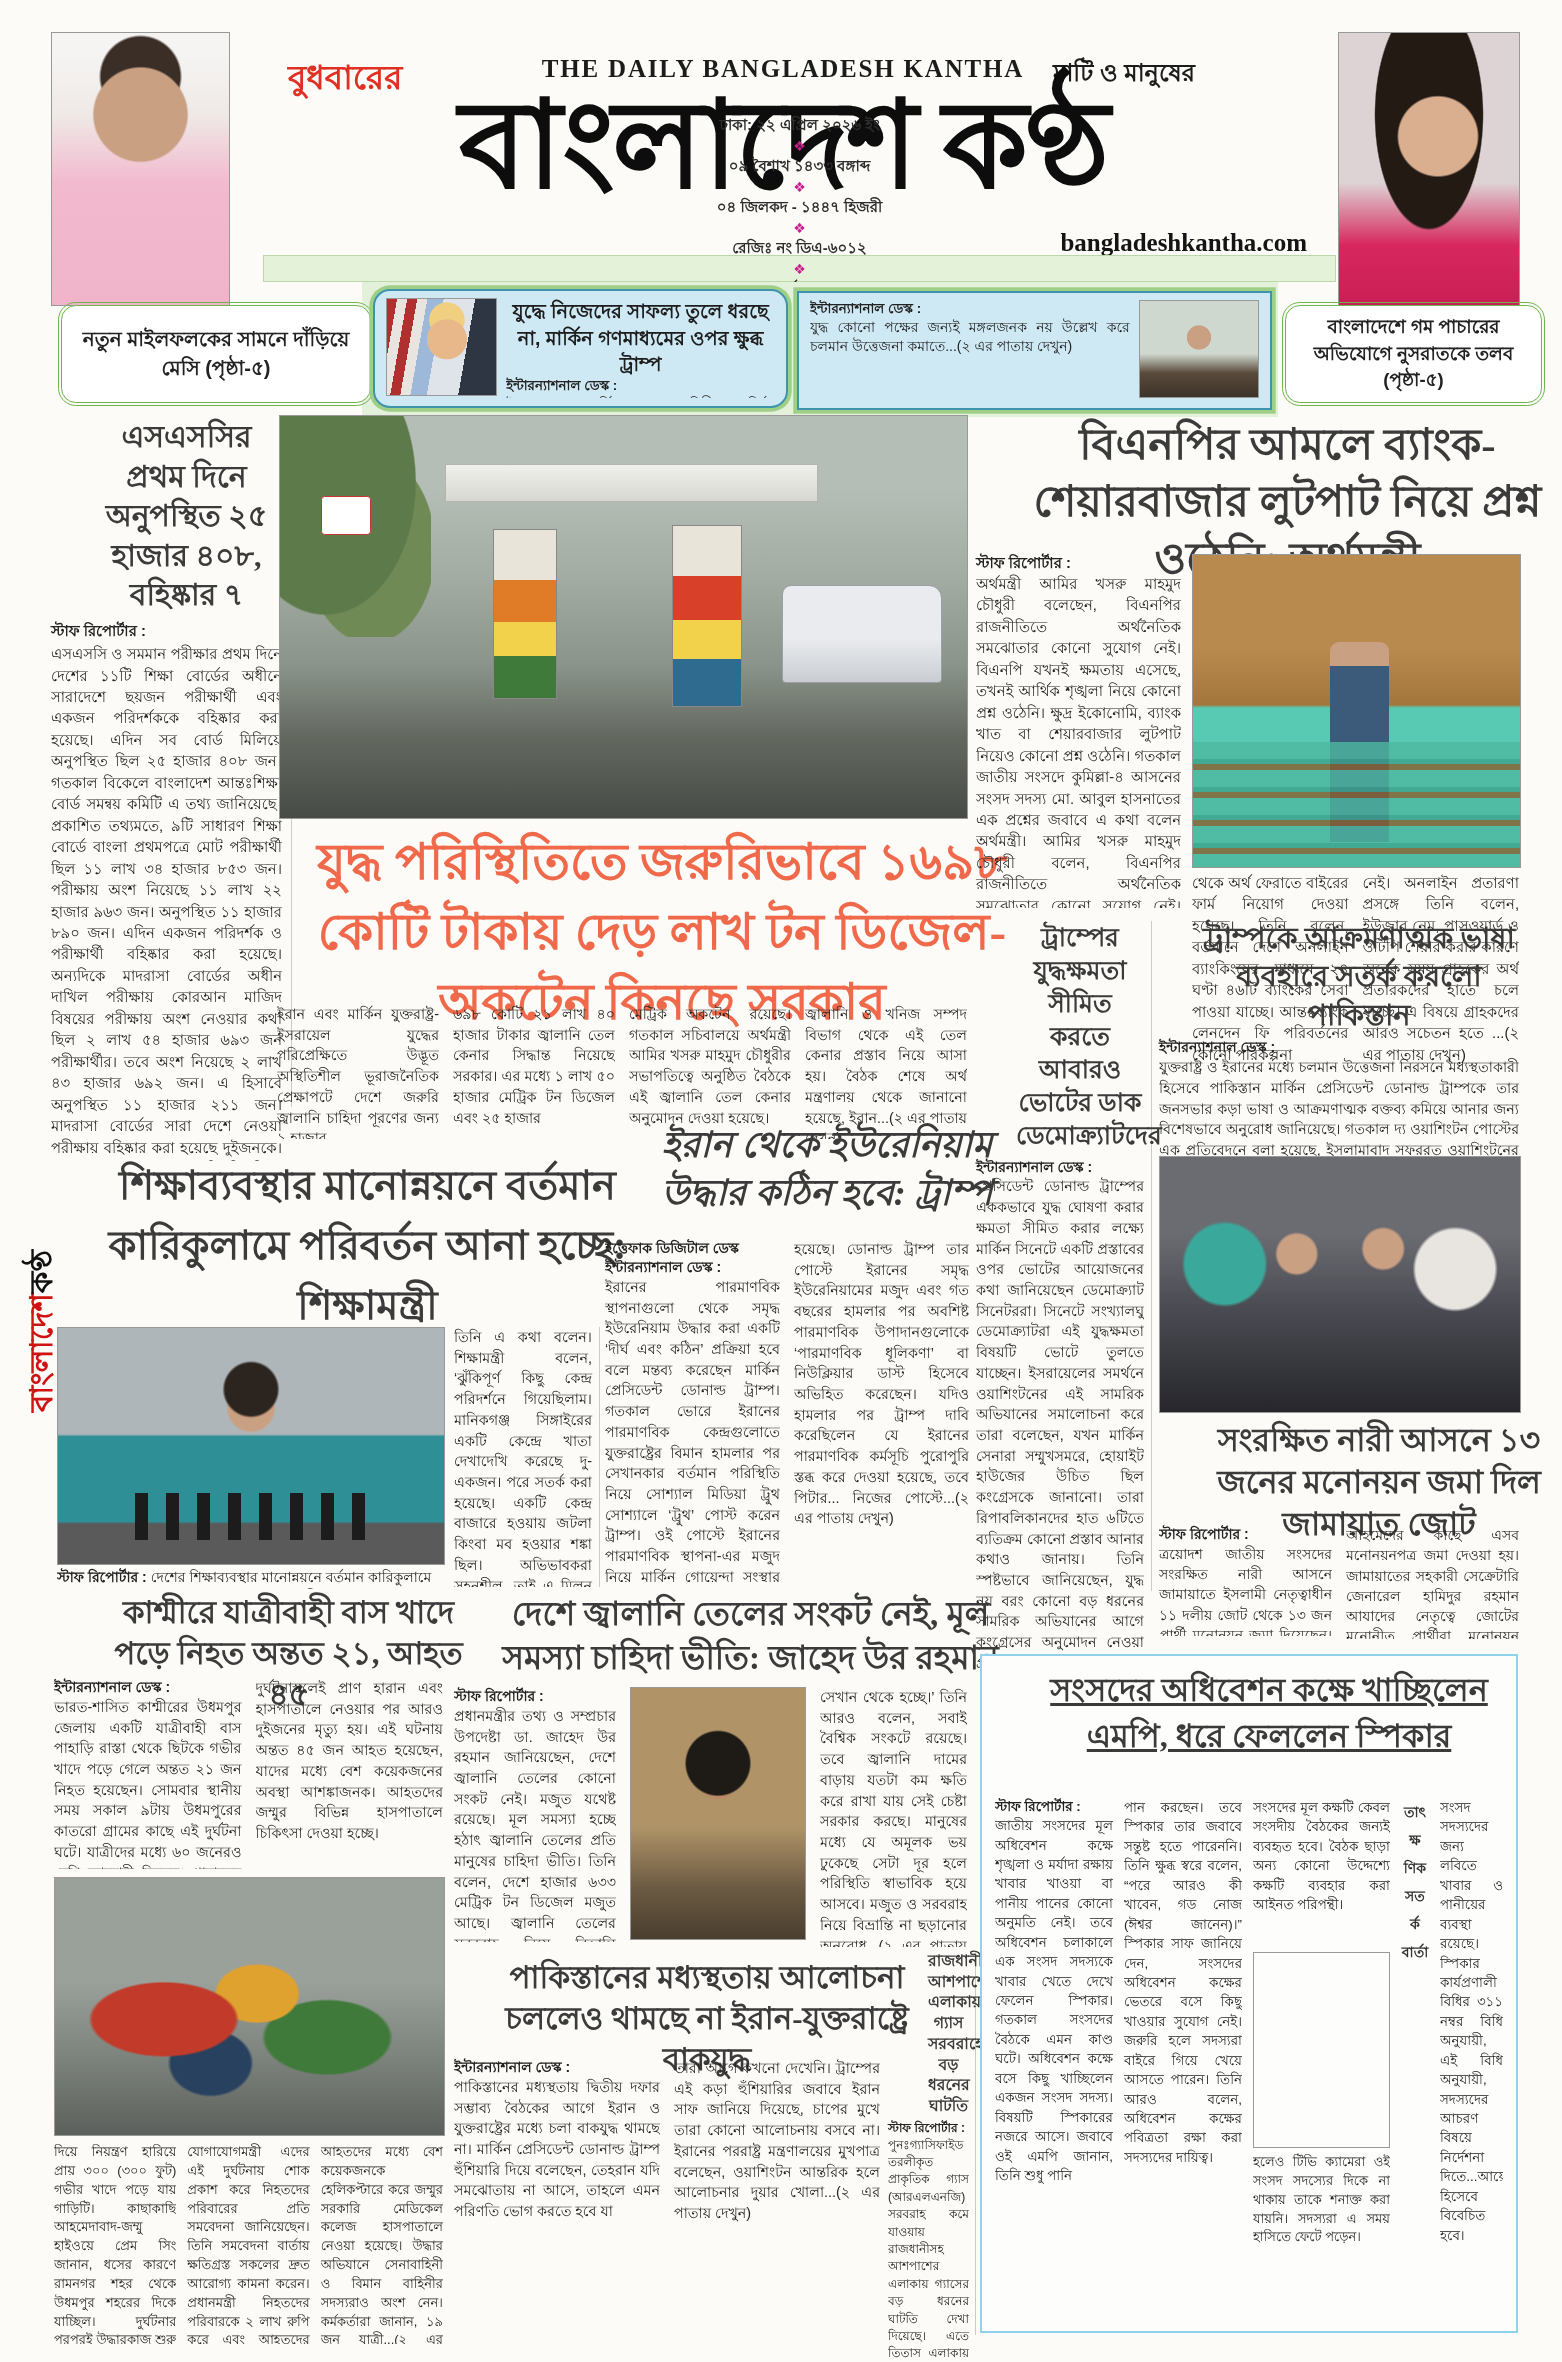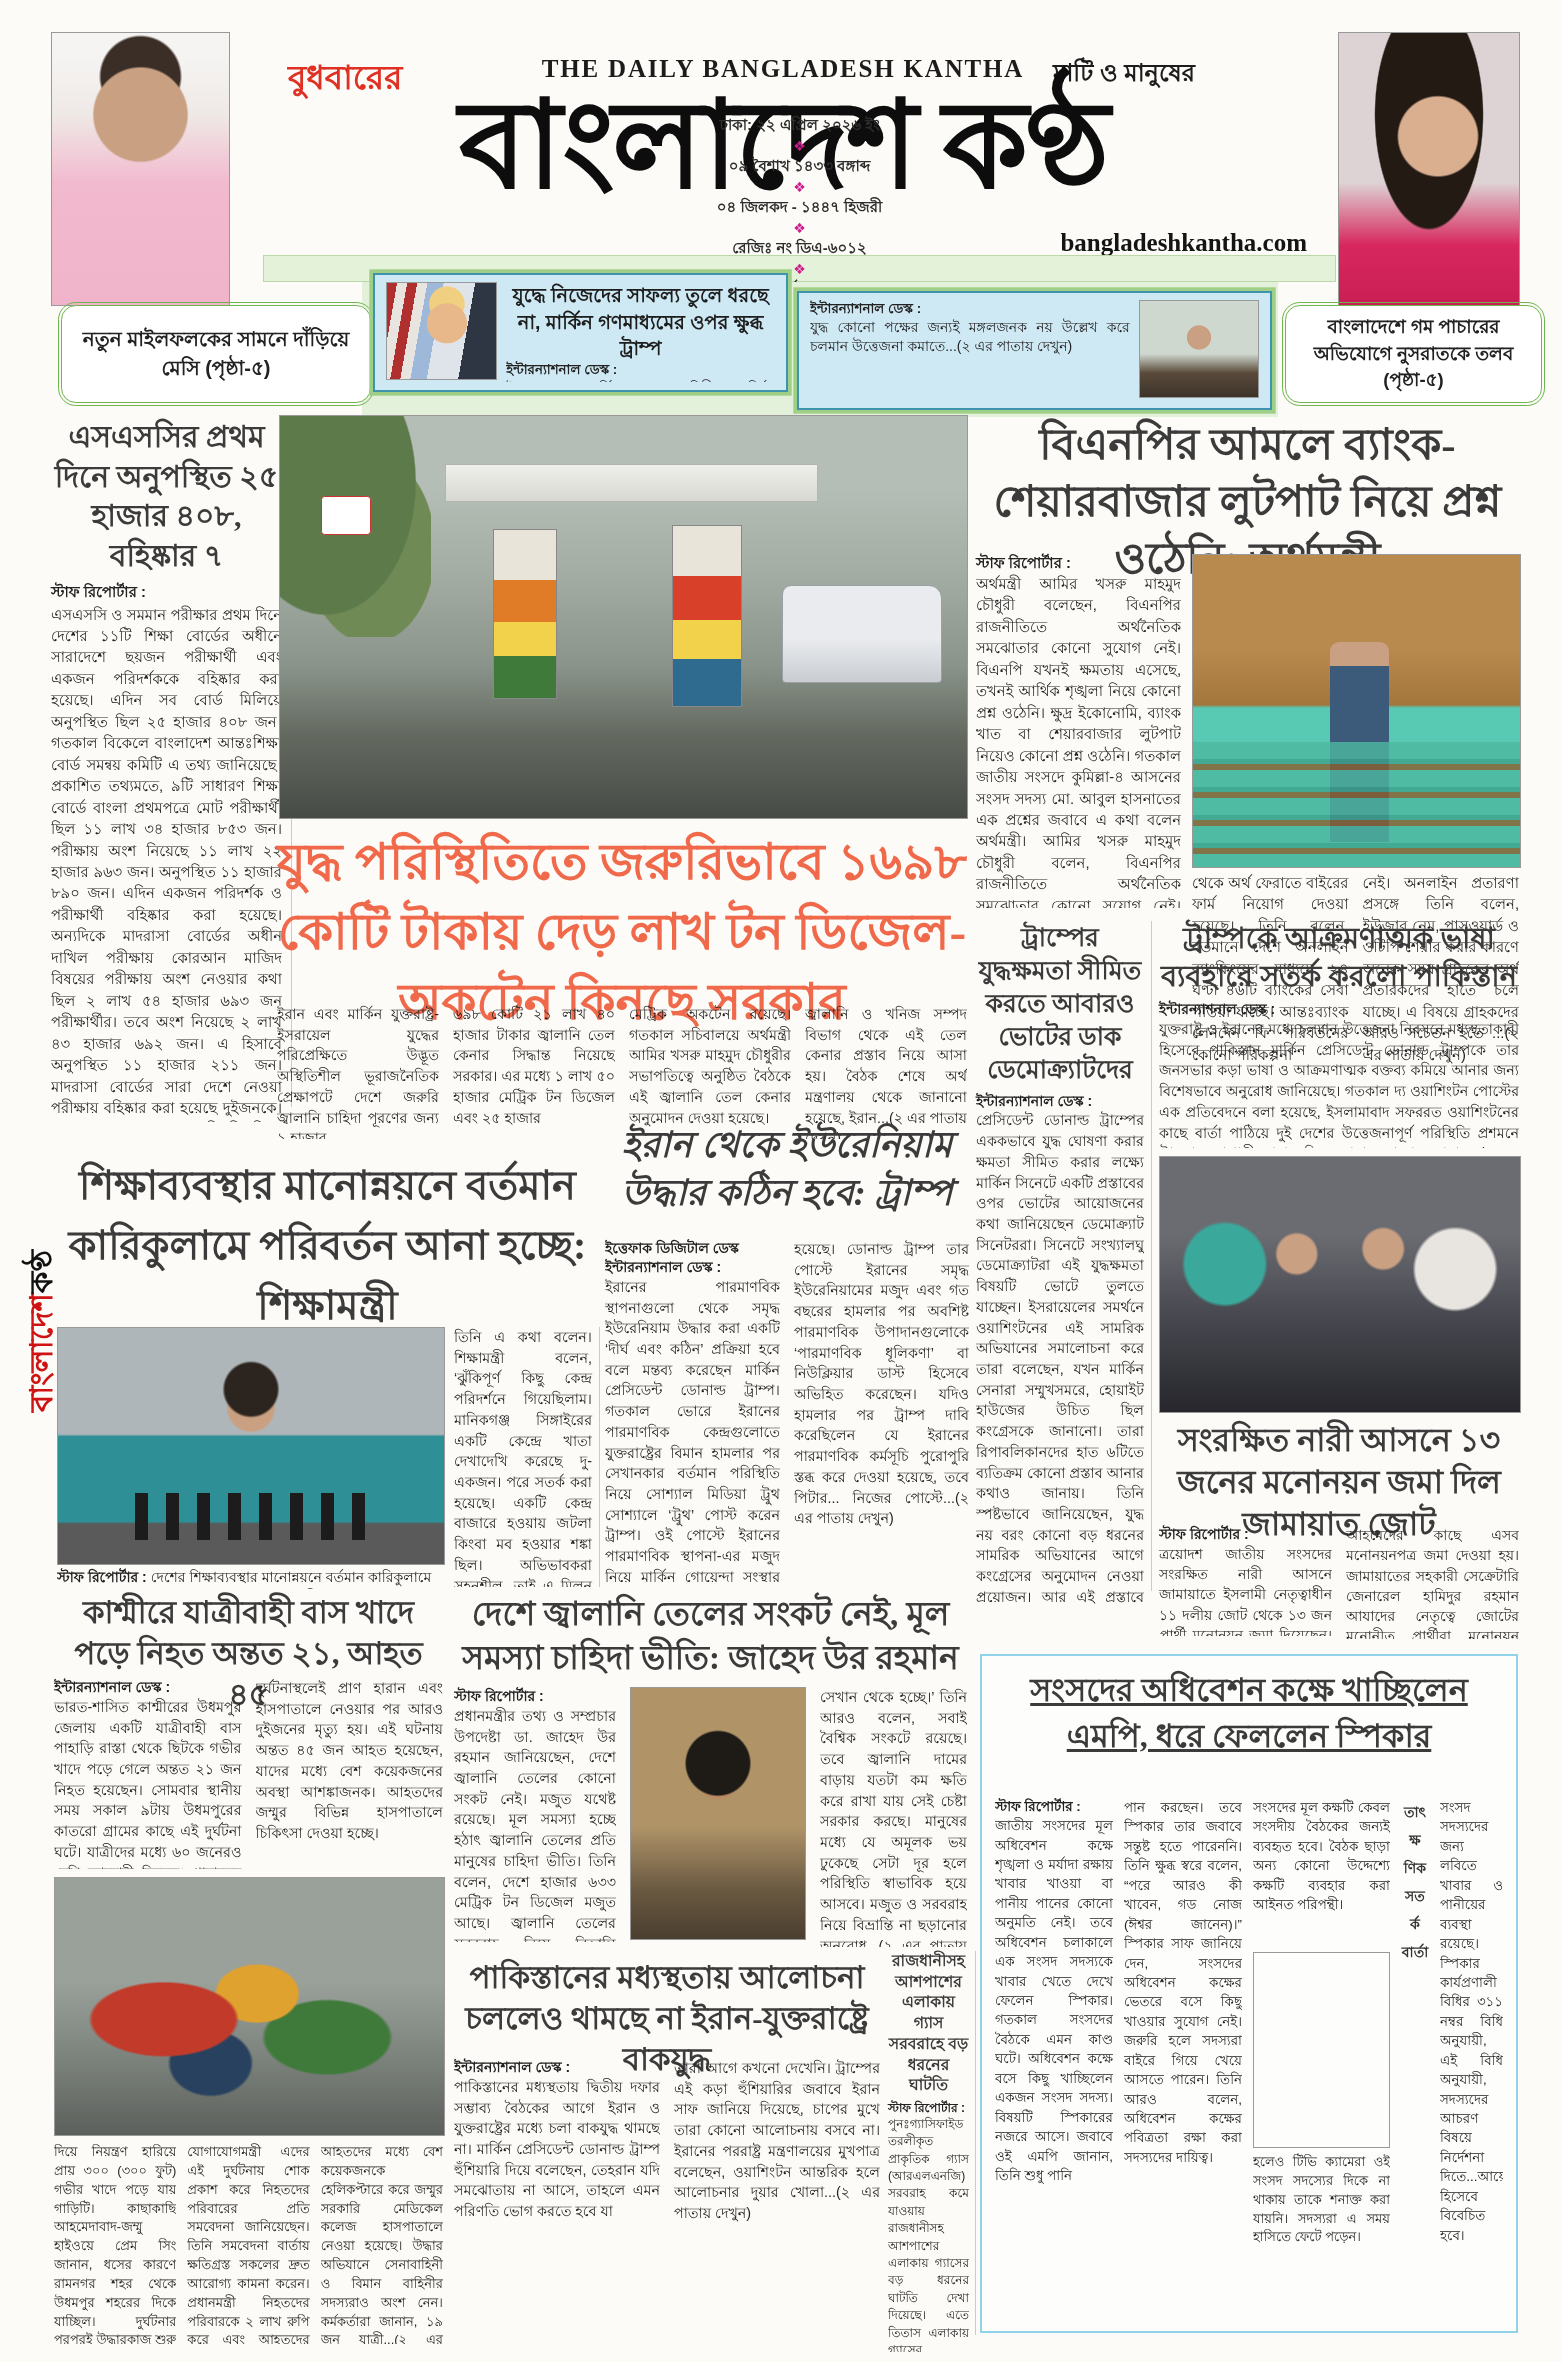--- a/index.html
+++ b/index.html
@@ -1,21 +1,21 @@
 <!DOCTYPE html>
 <html style="font-size:14.8px"><head>
 <meta charset="utf-8">
 <style>
   html,body{margin:0;padding:0;background:#e9e7e2;}
   #page{position:relative;width:1563px;height:2363px;background:#fcfbf7;margin:0 auto;
         font-family:"Liberation Sans","DejaVu Sans",sans-serif;color:#222;overflow:hidden;}
   .abs{position:absolute;}
   .ph{position:absolute;overflow:hidden;border:0.9px solid #999;}
   .hl{font-family:"Liberation Serif","DejaVu Serif",serif;font-weight:bold;color:#3b3b3b;
-      text-align:center;line-height:1.32;}
+      text-align:center;line-height:1.32;margin-left:40px;}
   .by{font-weight:bold;font-size:14.8px;color:#222;line-height:1.35;}
   .bd{text-align:justify;font-size:14.8px;line-height:1.45;color:#232323;overflow:hidden;}
   .cols{display:flex;gap:14px;}
   .col{flex:1;overflow:hidden;}
   .vr{border-right:0.9px solid #cfcac2;}
   .capbox{background:#fff;border:1.8px solid #6db54c;border-radius:14.8px;outline:1.8px solid #6db54c;
           outline-offset:2.8px;display:flex;align-items:center;justify-content:center;
           text-align:center;font-weight:bold;font-size:20px;line-height:1.45;color:#222;padding:5.5px 13px;}
   .newsbox{background:#cfe9f4;border:2.8px solid #3f94ad;box-shadow:0 0 0 3.7px #9fcf87;padding:7.4px 11px;}
   .newsbox .t{font-weight:bold;font-size:19.4px;line-height:1.35;text-align:center;color:#1d1d1d;}
@@ -71,21 +71,21 @@
       <span class="dia">❖</span>
     <span>মূল্য-০৫</span>
   </div>
 
   <div class="abs" style="left:362px;top:282px;width:916px;height:135px;background:#e4f1da;"></div>
 
   <div class="capbox abs" style="left:61px;top:305px;width:282px;height:85px;">
     <span>নতুন মাইলফলকের সামনে দাঁড়িয়ে মেসি (পৃষ্ঠা-৫)</span>
   </div>
 
-  <div class="newsbox abs" style="left:373px;top:273px;width:389px;height:100px;">
+  <div class="newsbox abs" style="left:373px;top:289px;width:389px;height:100px;border-radius:17px;">
     <div style="display:flex;gap:9.2px;height:100%;">
       <div class="ph" style="position:relative;flex:0 0 109px;height:96px;background:
            radial-gradient(circle at 55% 42%,#e8b88a 0 24%,transparent 25%),
            radial-gradient(circle at 55% 22%,#f0d080 0 18%,transparent 19%),
            linear-gradient(100deg,#b03030 0 8%,#e8e4e0 8% 16%,#b03030 16% 24%,#e8e4e0 24% 32%,#9db8d8 32% 45%,#dfe4ea 45% 70%,#2e3644 70% 100%);"></div>
       <div style="flex:1;overflow:hidden;">
         <div class="t">যুদ্ধে নিজেদের সাফল্য তুলে ধরছে না, মার্কিন গণমাধ্যমের ওপর ক্ষুব্ধ ট্রাম্প</div>
         <div class="by" style="font-size:13.4px;">ইন্টারন্যাশনাল ডেস্ক :</div>
         <div class="b">ইরান যুদ্ধে মার্কিন সশস্ত্র বাহিনীর অর্জিত সাফল্যসমূহ সঠিকভাবে তুলে ধরতে ব্যর্থ...(২ এর পাতায় দেখুন)</div>
       </div>

